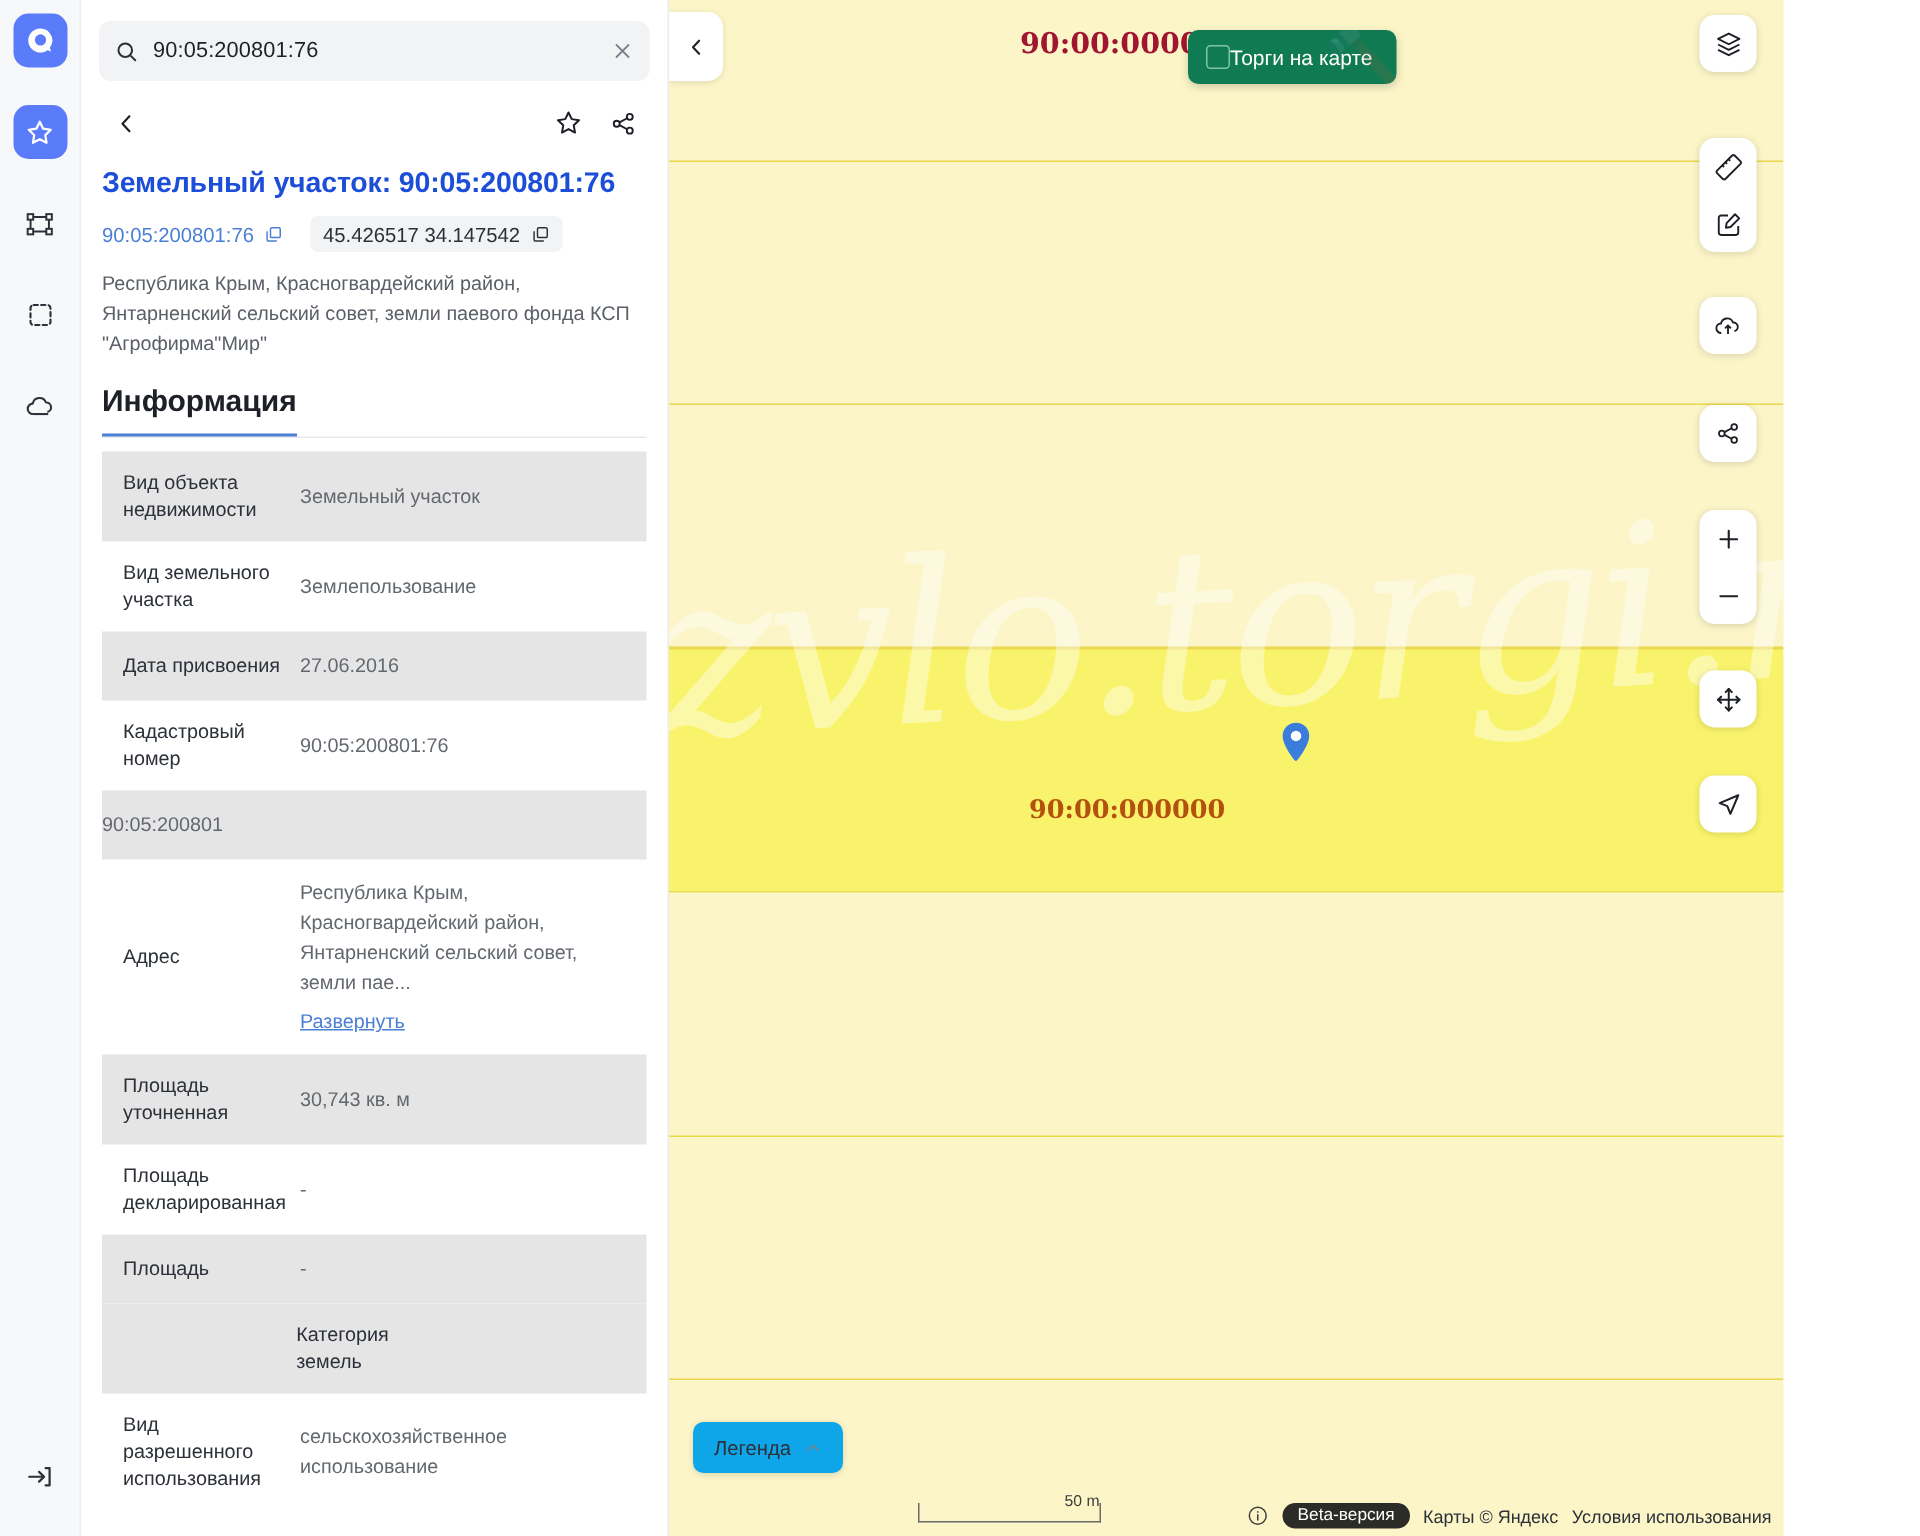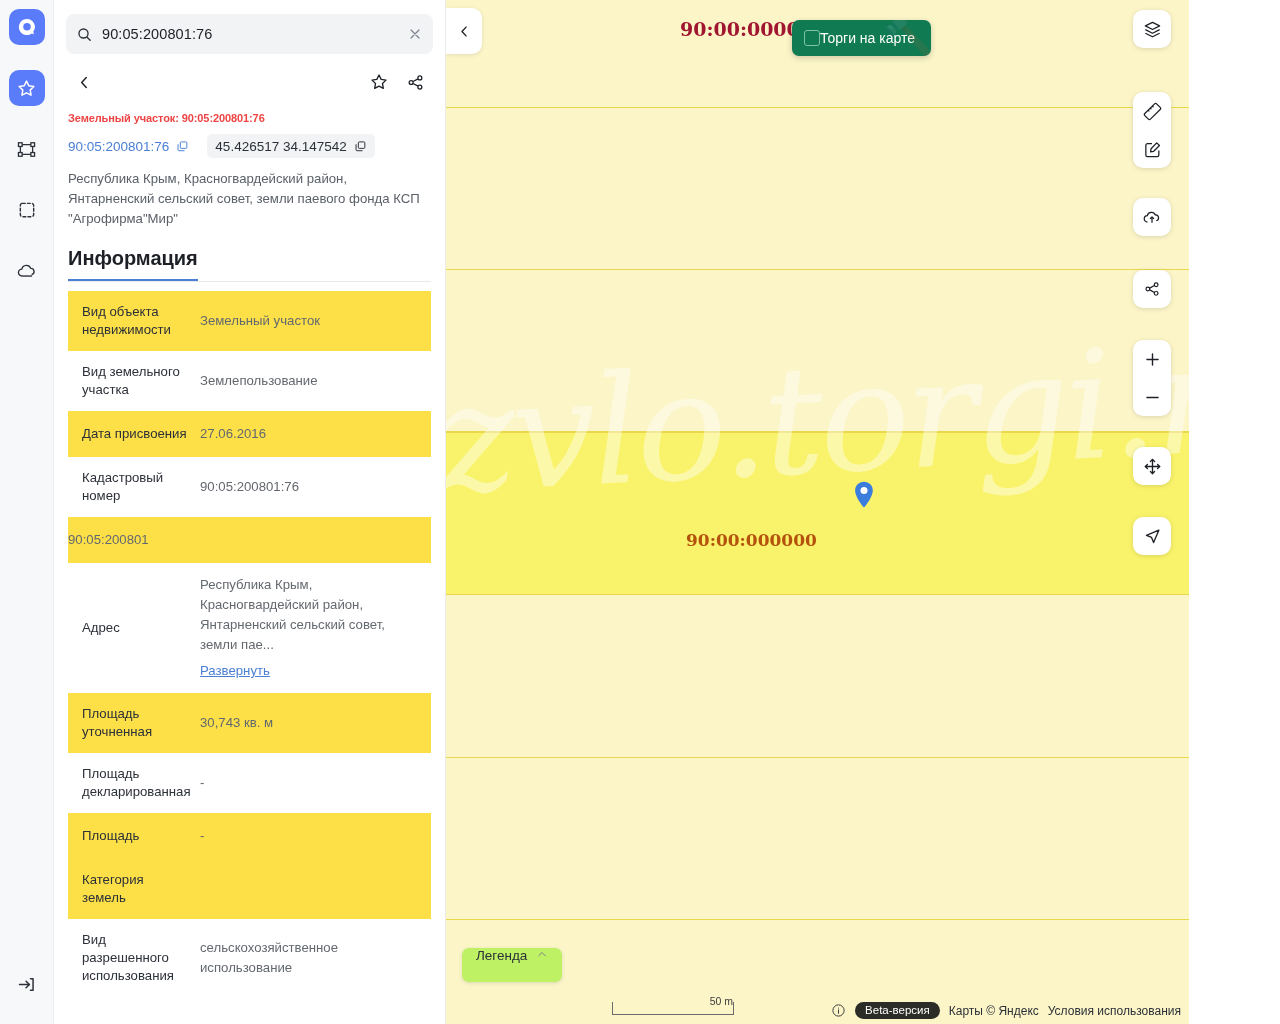--- a/index.html
+++ b/index.html
@@ -55,21 +55,21 @@
     display: flex; align-items: center; justify-content: center;
     cursor: pointer;
   }
   .actions-row {
     display: flex; align-items: center; padding: 10px 12px 0 12px;
   }
   .actions-row .sp { flex: 1 1 auto; }
 
   .obj-title {
     margin: 12px 14px 0 14px;
-    font-size: 11px; font-weight: bold; color: #ef4444; letter-spacing: -.1px;
+    font-size: 19px; font-weight: bold; color: #1d4ed8; letter-spacing: -.1px;
   }
   .chips { display: flex; align-items: center; gap: 10px; margin: 10px 14px 0 14px; }
   .chip {
     display: flex; align-items: center; gap: 7px;
     height: 24px; padding: 0 8px; border-radius: 5px;
     font-size: 13.5px; cursor: pointer;
   }
   .chip.cad { color: #4a7fd4; padding-left: 0; }
   .chip.coord { background: #f2f3f5; color: #2c3038; }
   .addr {
@@ -78,21 +78,21 @@
 
   .tabs { margin: 18px 14px 0 14px; border-bottom: 1px solid #e8e9ec; }
   .tab {
     display: inline-block; padding-bottom: 9px;
     font-size: 20px; font-weight: bold; color: #1d2026;
     border-bottom: 2.5px solid #4a7fd4; cursor: pointer;
   }
 
   .table { margin: 9px 14px 0 14px; }
   .trow { display: flex; min-height: 46px; }
-  .trow.odd { background: #fde047; }
+  .trow.odd { background: #e5e5e5; justify-content: center; }
   .tk {
     width: 132px; flex: 0 0 132px; padding: 12px 10px 12px 14px;
     font-size: 13.2px; line-height: 18px; color: #2c3038;
     display: flex; align-items: center;
   }
   .tv {
     flex: 1 1 auto; padding: 12px 8px 12px 0;
     font-size: 13.2px; line-height: 20px; color: #63686f;
     display: flex; flex-direction: column; justify-content: center;
   }
@@ -157,22 +157,22 @@
   }
   .tool {
     width: 38px; height: 38px;
     display: flex; align-items: center; justify-content: center; cursor: pointer;
   }
 
   .pin { position: absolute; z-index: 15; pointer-events: none; }
 
   .legend-btn {
     position: absolute; left: 16px; bottom: 42px;
-    height: 34px; padding: 0 14px; background: #bef264; border-radius: 7px;
-    display: flex; align-items: flex-start; gap: 9px;
+    height: 34px; padding: 0 14px; background: #0ea5e9; border-radius: 7px;
+    display: flex; align-items: center; gap: 9px;
     font-size: 13.5px; color: #2c3038; cursor: pointer; z-index: 20;
     box-shadow: 0 1px 4px rgba(0,0,0,.12);
   }
   .scalebar {
     position: absolute; left: 166px; bottom: 9px; width: 122px; height: 13px;
     border: 1px solid #6b6b6b; border-top: none;
     z-index: 20; pointer-events: none;
   }
   .scalebar span {
     position: absolute; left: 0; right: 0; top: -7px; text-align: right;

